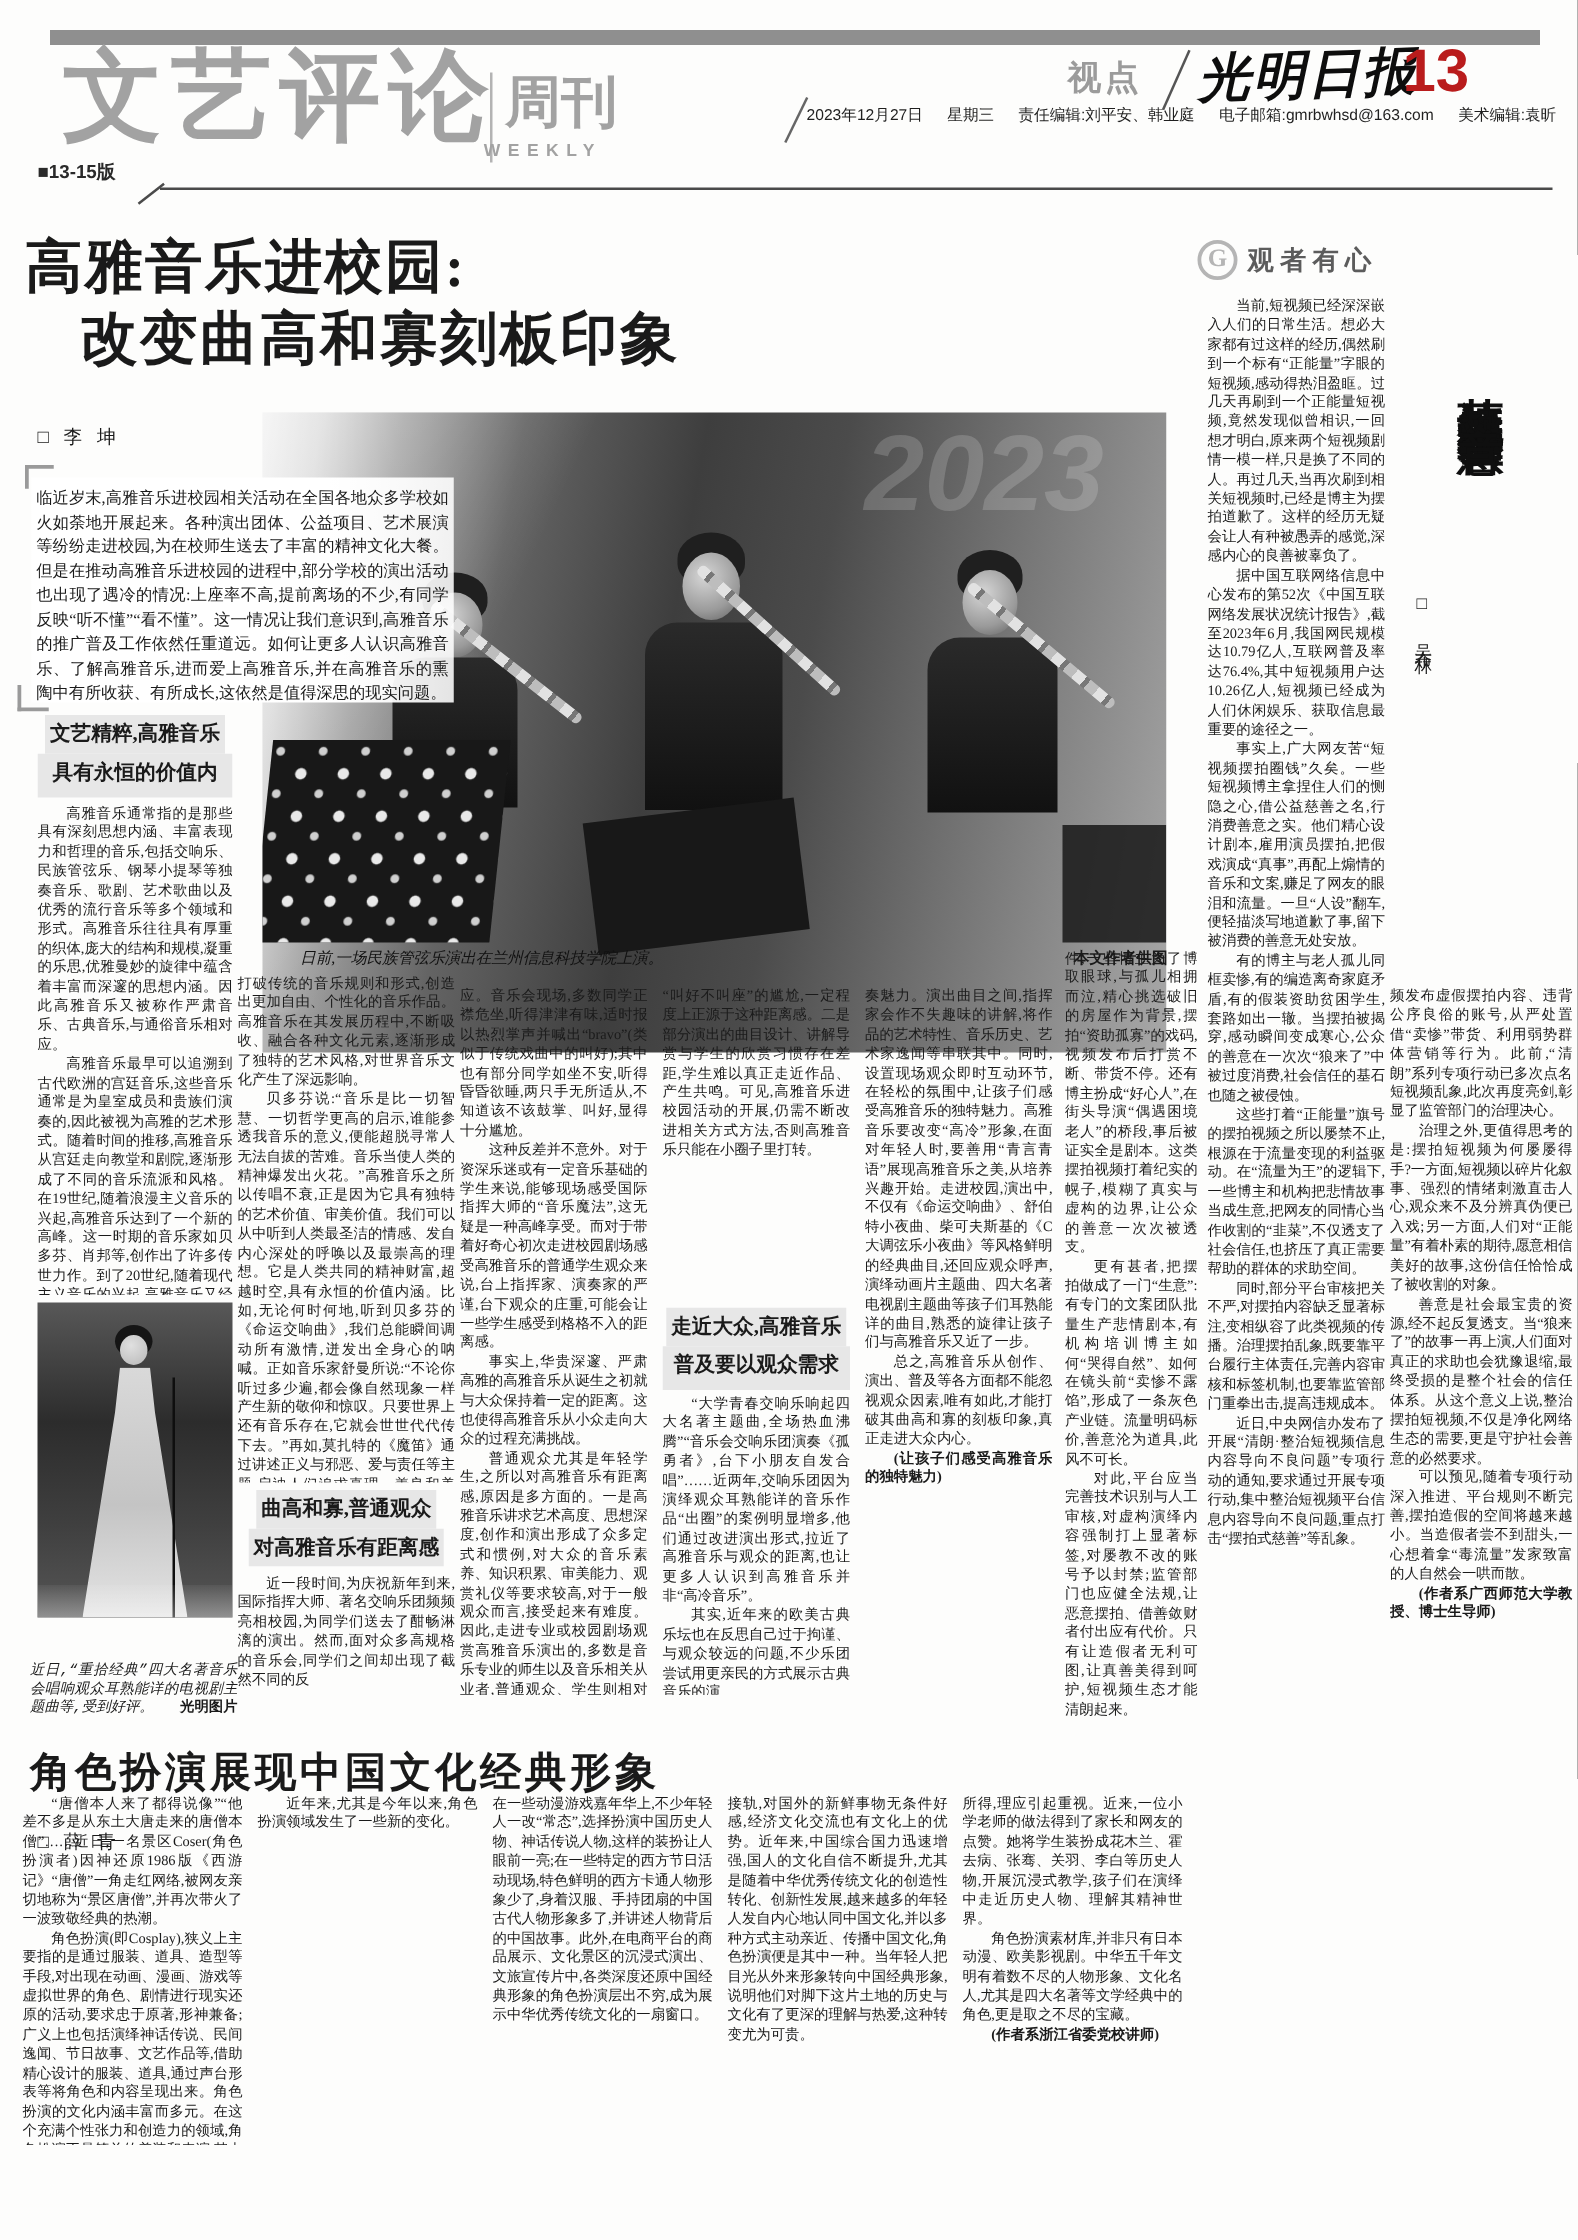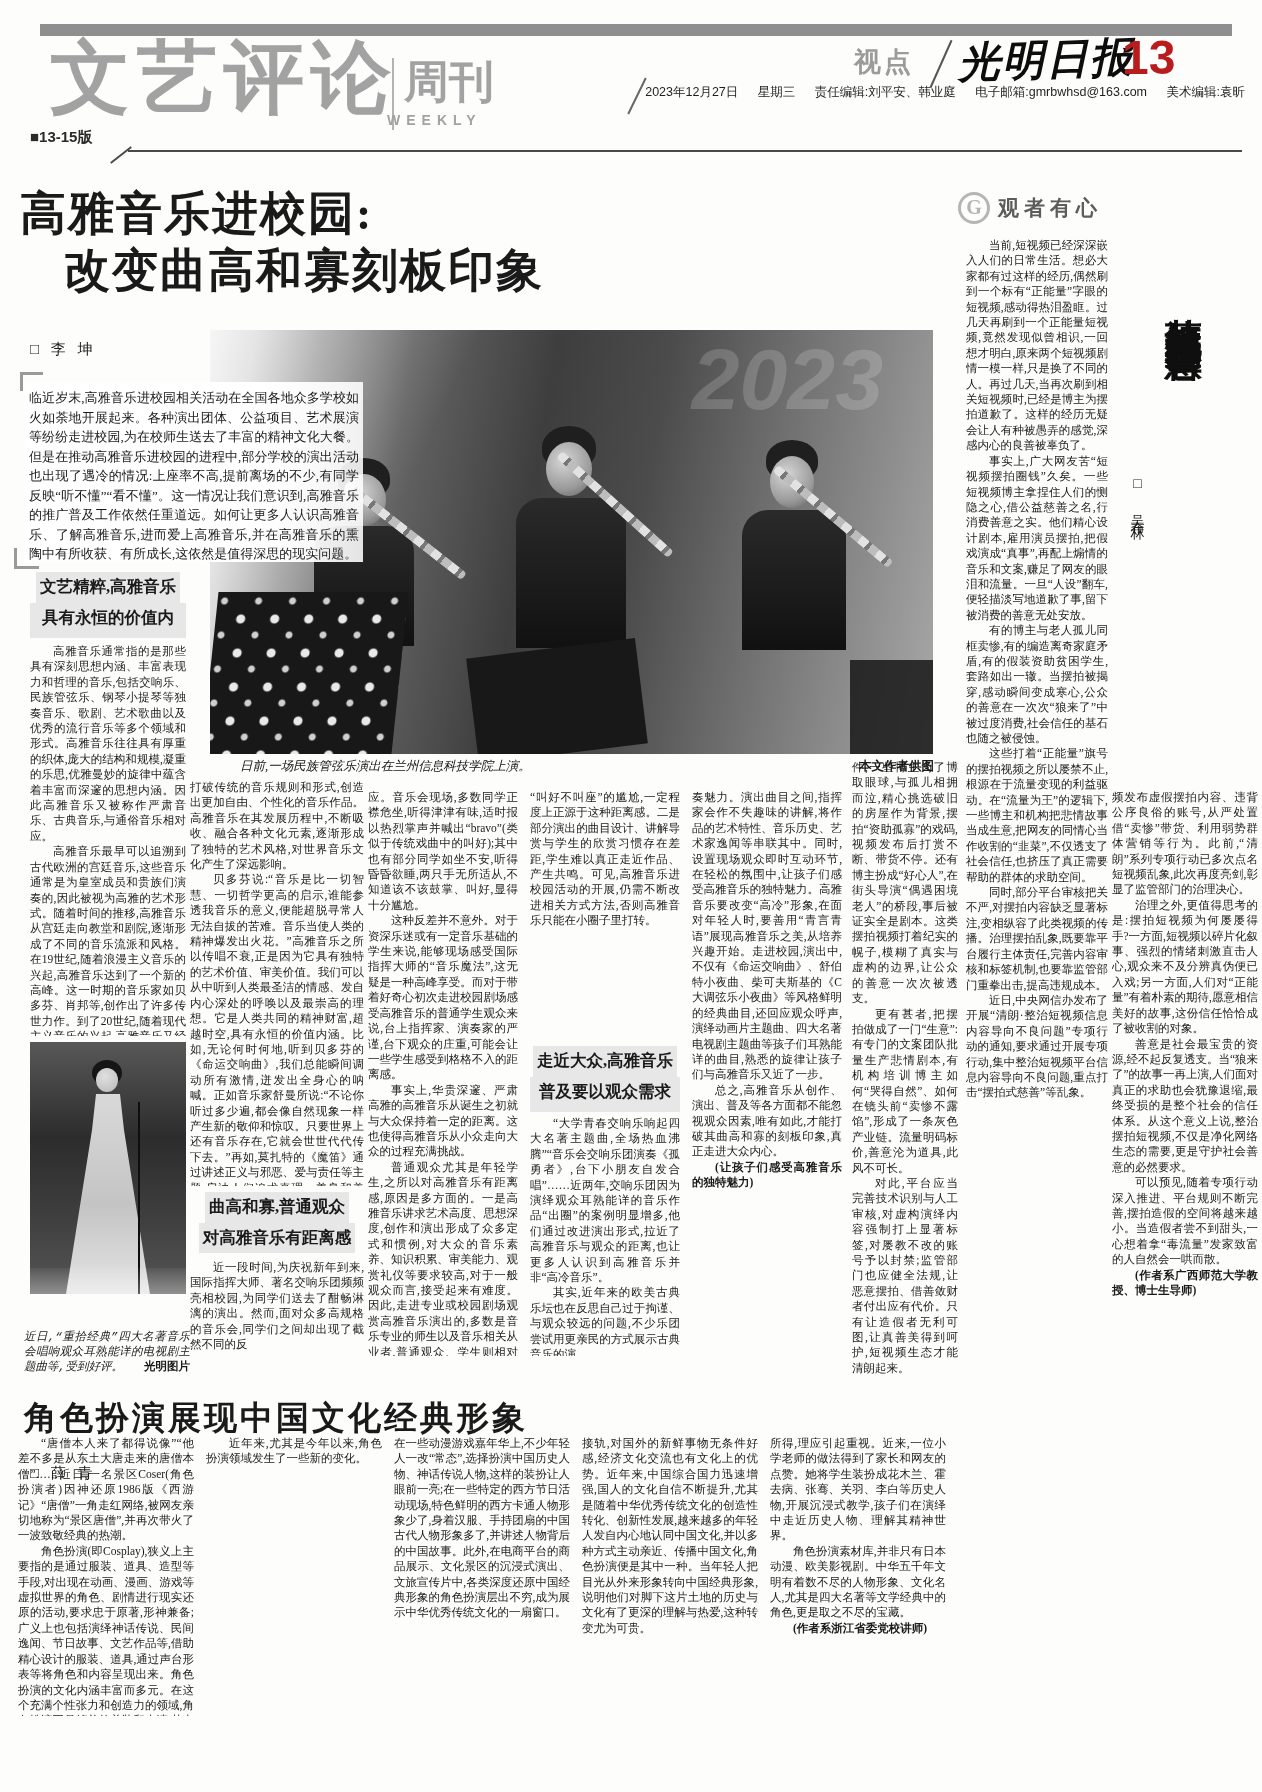--- a/index.html
+++ b/index.html
@@ -40,21 +40,21 @@
   .c1{left:30px;top:644px;width:156px;height:392px;}
   .h2c{left:190px;top:1192px;width:174px;height:66px;}
   .c2{left:190px;top:780px;width:174px;height:406px;}
   .c2t{left:190px;top:1260px;width:174px;height:128px;}
   .c3{left:368px;top:790px;width:150px;height:566px;}
   .c4a{left:530px;top:790px;width:150px;height:250px;}
   .h3c{left:530px;top:1046px;width:150px;height:66px;}
   .c4b{left:530px;top:1116px;width:150px;height:240px;}
   .c5{left:692px;top:790px;width:150px;height:566px;}
   
-  .photo-main{left:210px;top:330px;width:723px;height:424px;overflow:hidden;
+  .photo-main{left:210px;top:330px;width:723px;height:512px;overflow:hidden;
      background:linear-gradient(100deg,#f0f0f0 0%,#d8d8d8 6%,#a0a0a0 14%,#646464 26%,#3e3e3e 44%,#4b4b4b 58%,#6f6f6f 74%,#8d8d8d 88%,#a8a8a8 100%);}
   .wm{position:absolute;right:50px;top:0px;font:italic 900 86px "Liberation Sans",sans-serif;color:rgba(255,255,255,.17);}
   .streak{position:absolute;left:-60px;top:-40px;width:340px;height:520px;background:linear-gradient(115deg,rgba(255,255,255,.5),rgba(255,255,255,0) 60%);}
   .face{position:absolute;border-radius:50%;background:radial-gradient(circle at 38% 35%,#d6d6d6,#9a9a9a 62%,#5e5e5e);}
   .hair{position:absolute;border-radius:50% 50% 40% 40%;background:#1f1f1f;}
   .torso{position:absolute;border-radius:26px 26px 0 0;background:linear-gradient(180deg,#2a2a2a,#111);}
   .oboe{position:absolute;width:150px;height:9px;border-radius:4px;
         background:repeating-linear-gradient(90deg,#e2e2e2 0 9px,#777 9px 13px,#bdbdbd 13px 22px);}
   .stand{position:absolute;background:#181818;}
   .stand.dots{background-image:radial-gradient(circle,#e9e9e9 4px,transparent 5px),radial-gradient(circle,#cfcfcf 3px,transparent 4px);
@@ -207,20 +207,21 @@
   </div>
 
   <div class="abs vc-head">
     <span class="g-circle">G</span>
     <span class="vc-label">观者有心</span>
   </div>
   <div class="abs vc-title">莫让短视频过度消费社会善意</div>
   <div class="abs vc-by">□ 吴布林</div>
   <div class="abs col vc-colB">
       <p class="para">当前,短视频已经深深嵌入人们的日常生活。想必大家都有过这样的经历,偶然刷到一个标有“正能量”字眼的短视频,感动得热泪盈眶。过几天再刷到一个正能量短视频,竟然发现似曾相识,一回想才明白,原来两个短视频剧情一模一样,只是换了不同的人。再过几天,当再次刷到相关短视频时,已经是博主为摆拍道歉了。这样的经历无疑会让人有种被愚弄的感觉,深感内心的良善被辜负了。</p>
+      <p class="para">据中国互联网络信息中心发布的第52次《中国互联网络发展状况统计报告》,截至2023年6月,我国网民规模达10.79亿人,互联网普及率达76.4%,其中短视频用户达10.26亿人,短视频已经成为人们休闲娱乐、获取信息最重要的途径之一。</p>
       <p class="para">事实上,广大网友苦“短视频摆拍圈钱”久矣。一些短视频博主拿捏住人们的恻隐之心,借公益慈善之名,行消费善意之实。他们精心设计剧本,雇用演员摆拍,把假戏演成“真事”,再配上煽情的音乐和文案,赚足了网友的眼泪和流量。一旦“人设”翻车,便轻描淡写地道歉了事,留下被消费的善意无处安放。</p>
       <p class="para">有的博主与老人孤儿同框卖惨,有的编造离奇家庭矛盾,有的假装资助贫困学生,套路如出一辙。当摆拍被揭穿,感动瞬间变成寒心,公众的善意在一次次“狼来了”中被过度消费,社会信任的基石也随之被侵蚀。</p>
       <p class="para">这些打着“正能量”旗号的摆拍视频之所以屡禁不止,根源在于流量变现的利益驱动。在“流量为王”的逻辑下,一些博主和机构把悲情故事当成生意,把网友的同情心当作收割的“韭菜”,不仅透支了社会信任,也挤压了真正需要帮助的群体的求助空间。</p>
       <p class="para">同时,部分平台审核把关不严,对摆拍内容缺乏显著标注,变相纵容了此类视频的传播。治理摆拍乱象,既要靠平台履行主体责任,完善内容审核和标签机制,也要靠监管部门重拳出击,提高违规成本。</p>
       <p class="para">近日,中央网信办发布了开展“清朗·整治短视频信息内容导向不良问题”专项行动的通知,要求通过开展专项行动,集中整治短视频平台信息内容导向不良问题,重点打击“摆拍式慈善”等乱象。</p>
     </div>
   <div class="abs col vc-colA">
       <p class="para" style="text-indent: 0px;">件,一些博主为了博取眼球,与孤儿相拥而泣,精心挑选破旧的房屋作为背景,摆拍“资助孤寡”的戏码,视频发布后打赏不断、带货不停。还有博主扮成“好心人”,在街头导演“偶遇困境老人”的桥段,事后被证实全是剧本。这类摆拍视频打着纪实的幌子,模糊了真实与虚构的边界,让公众的善意一次次被透支。</p>
       <p class="para">更有甚者,把摆拍做成了一门“生意”:有专门的文案团队批量生产悲情剧本,有机构培训博主如何“哭得自然”、如何在镜头前“卖惨不露馅”,形成了一条灰色产业链。流量明码标价,善意沦为道具,此风不可长。</p>
       <p class="para">对此,平台应当完善技术识别与人工审核,对虚构演绎内容强制打上显著标签,对屡教不改的账号予以封禁;监管部门也应健全法规,让恶意摆拍、借善敛财者付出应有代价。只有让造假者无利可图,让真善美得到呵护,短视频生态才能清朗起来。</p>

